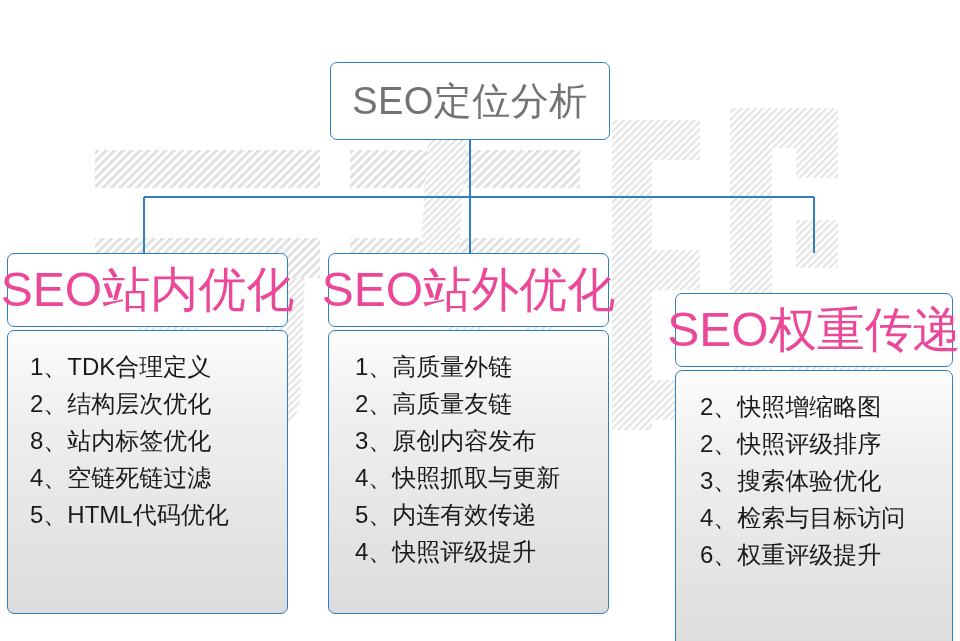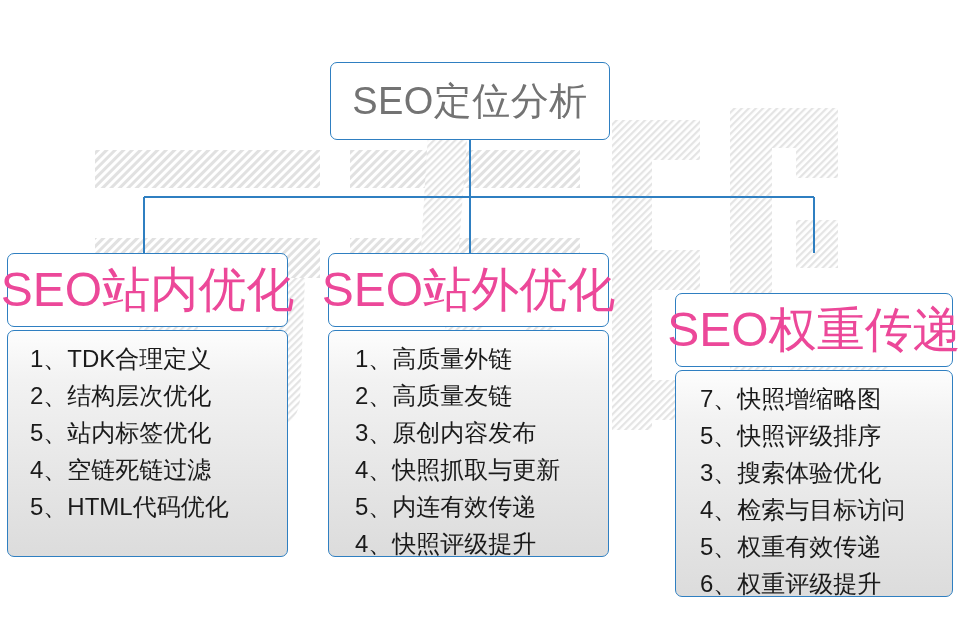--- a/index.html
+++ b/index.html
@@ -48,24 +48,24 @@
     box-sizing:border-box;
     position:relative;z-index:4;
   }
   .col-head-title{
     font-size:48px;color:#ec4899;white-space:nowrap;line-height:1;
   }
   .col-body{
     margin-top:3px;
     border:1.5px solid #2f7fc1;
     border-radius:7px;
-    height:227px;
+    height:284px;
     box-sizing:border-box;
     background:linear-gradient(180deg,#fdfdfd 0%,#f2f2f2 22%,#eaeaea 50%,#e2e2e2 78%,#dcdcdc 100%);
-    padding:9px 0 0 0;
+    padding:17px 0 0 0;
     overflow:hidden;
   }
   .item{
     font-size:24px;color:#1a1a1a;line-height:37px;
     white-space:nowrap;
     padding-left:26px;
   }
 
   
   #col-1{left:7px;width:281px;}
@@ -137,21 +137,21 @@
     <div class="root-title">SEO定位分析</div>
   </div>
 
   <div class="col" id="col-1">
     <div class="col-head">
       <div class="col-head-title">SEO站内优化</div>
     </div>
     <div class="col-body">
       <div class="item">1、TDK合理定义</div>
       <div class="item">2、结构层次优化</div>
-      <div class="item">5、站内标签优化</div>
+      <div class="item">8、站内标签优化</div>
       <div class="item">4、空链死链过滤</div>
       <div class="item">5、HTML代码优化</div>
     </div>
   </div>
 
   <div class="col" id="col-2">
     <div class="col-head">
       <div class="col-head-title">SEO站外优化</div>
     </div>
     <div class="col-body">
@@ -162,22 +162,21 @@
       <div class="item">5、内连有效传递</div>
       <div class="item">4、快照评级提升</div>
     </div>
   </div>
 
   <div class="col" id="col-3">
     <div class="col-head">
       <div class="col-head-title">SEO权重传递</div>
     </div>
     <div class="col-body">
-      <div class="item">7、快照增缩略图</div>
-      <div class="item">5、快照评级排序</div>
+      <div class="item">2、快照增缩略图</div>
+      <div class="item">2、快照评级排序</div>
       <div class="item">3、搜索体验优化</div>
       <div class="item">4、检索与目标访问</div>
-      <div class="item">5、权重有效传递</div>
       <div class="item">6、权重评级提升</div>
     </div>
   </div>
 
 </div>
 
 </body></html>

